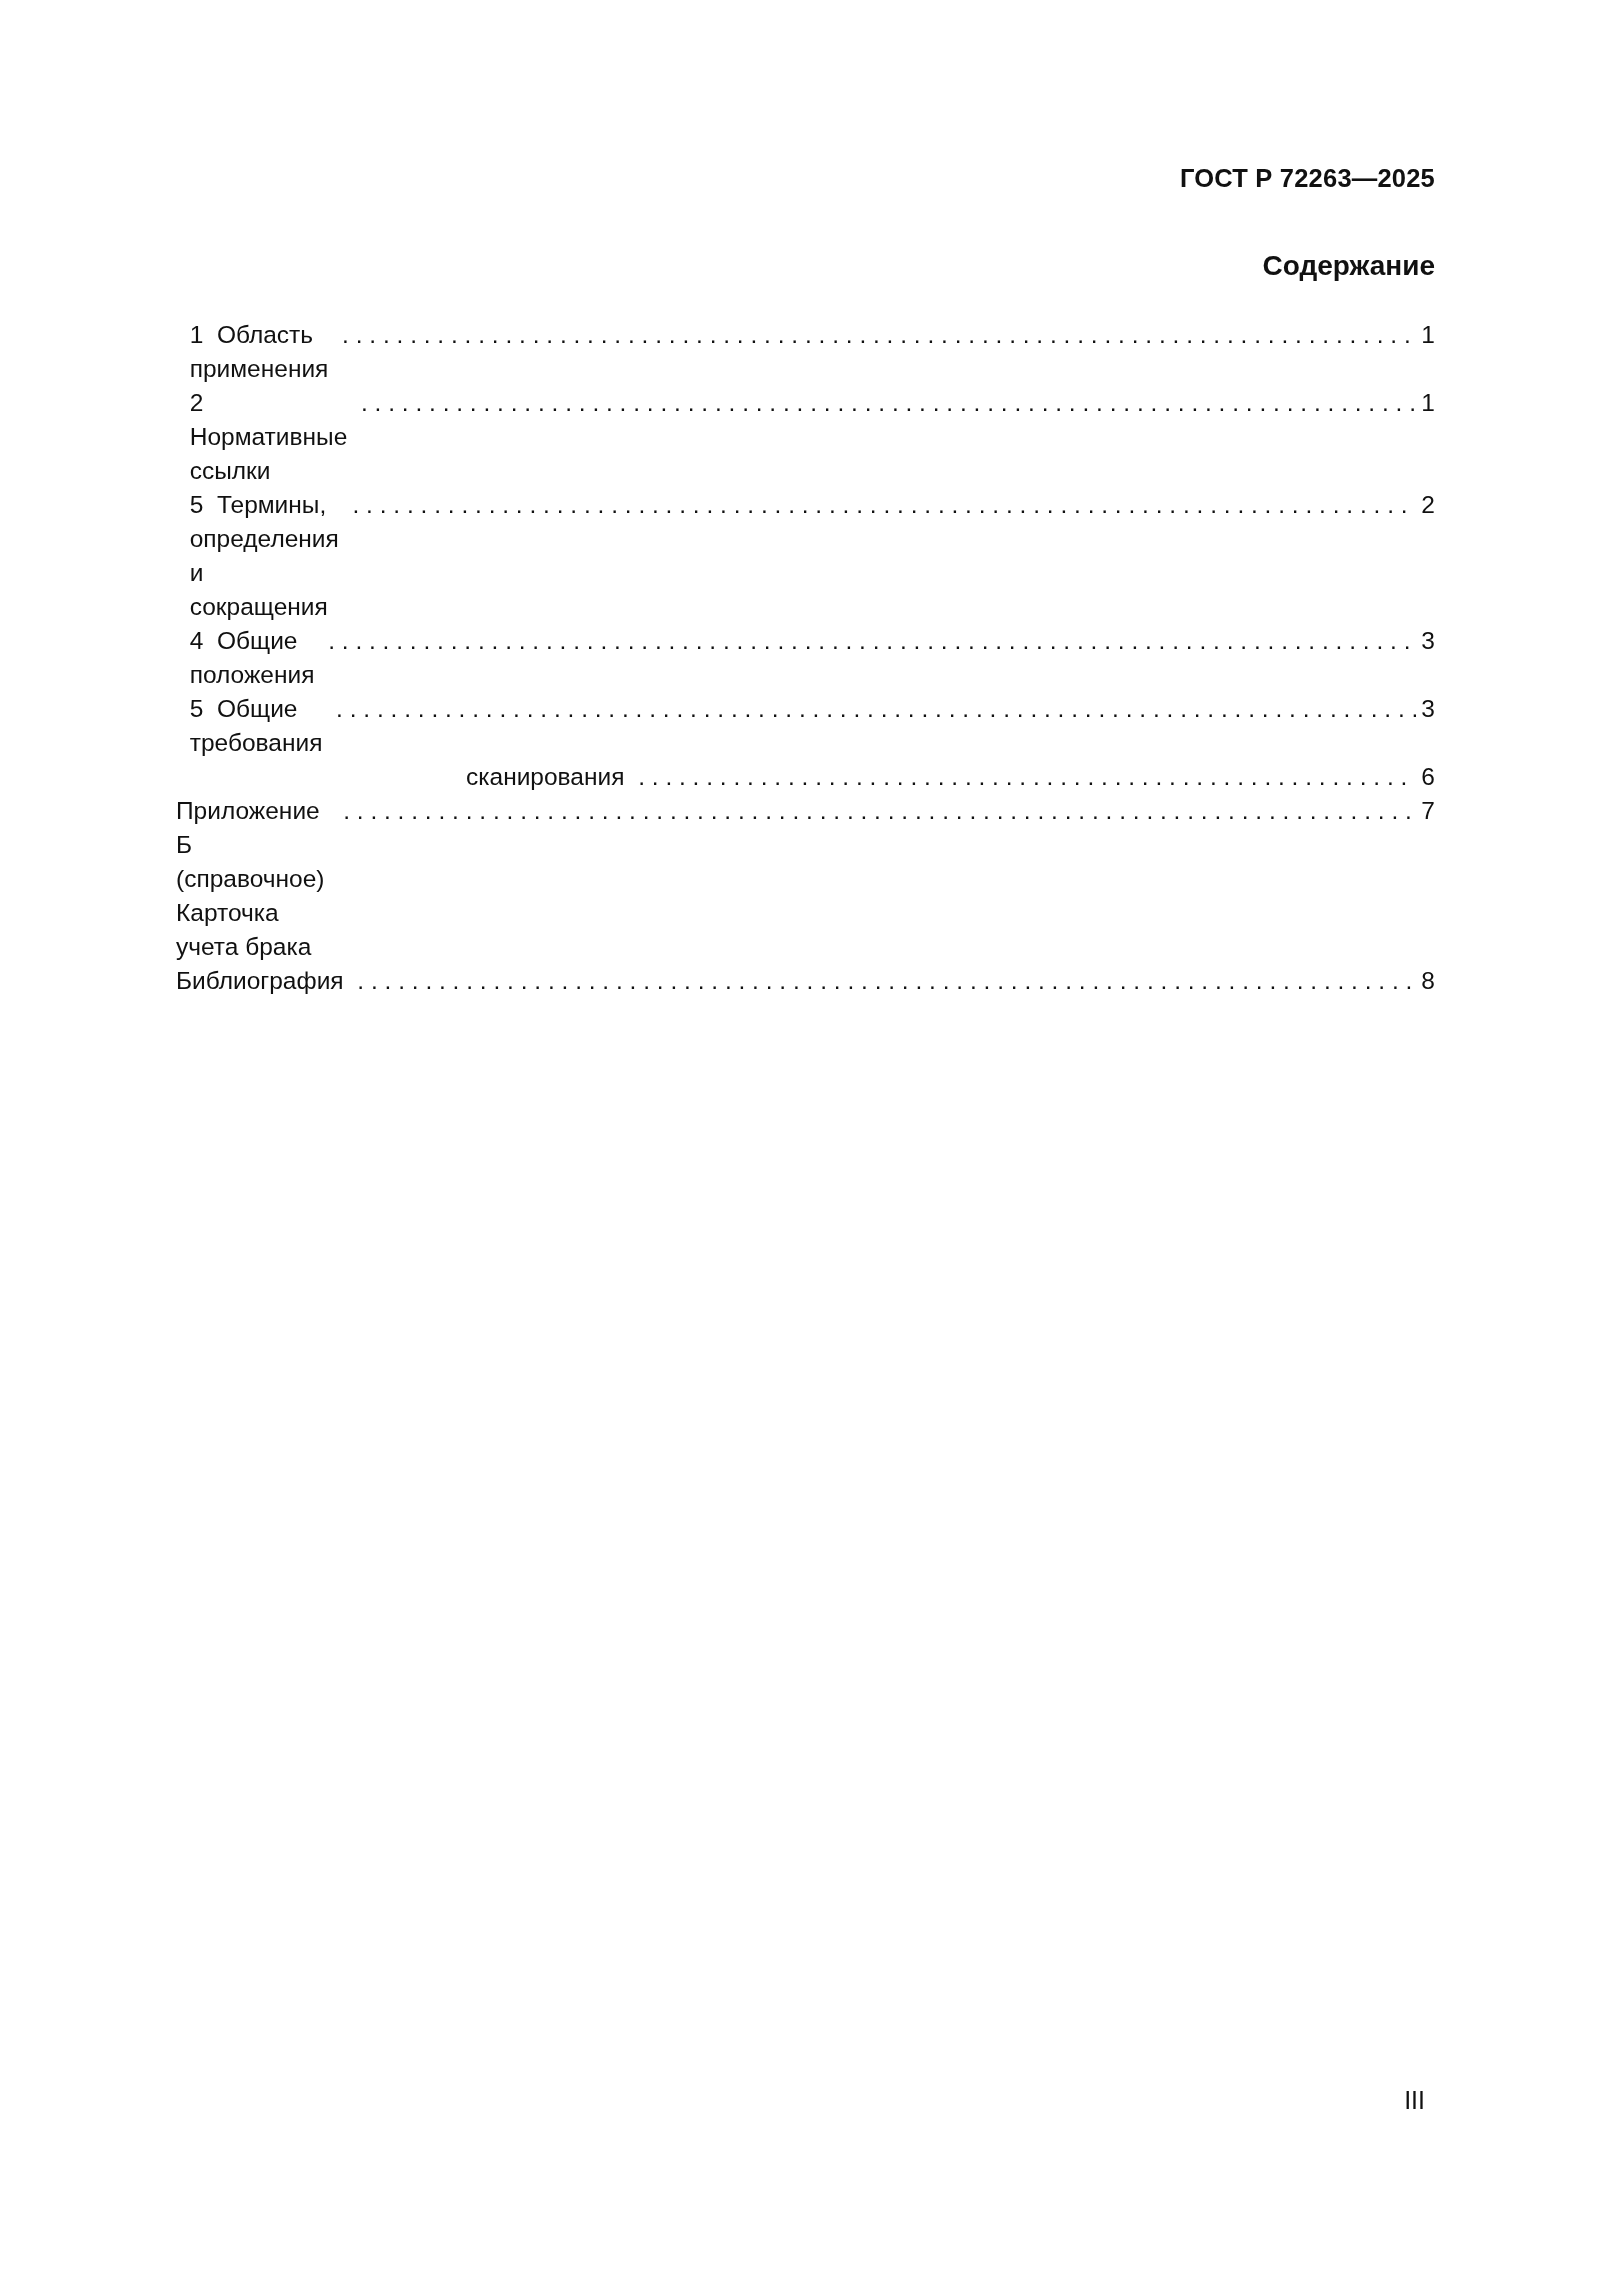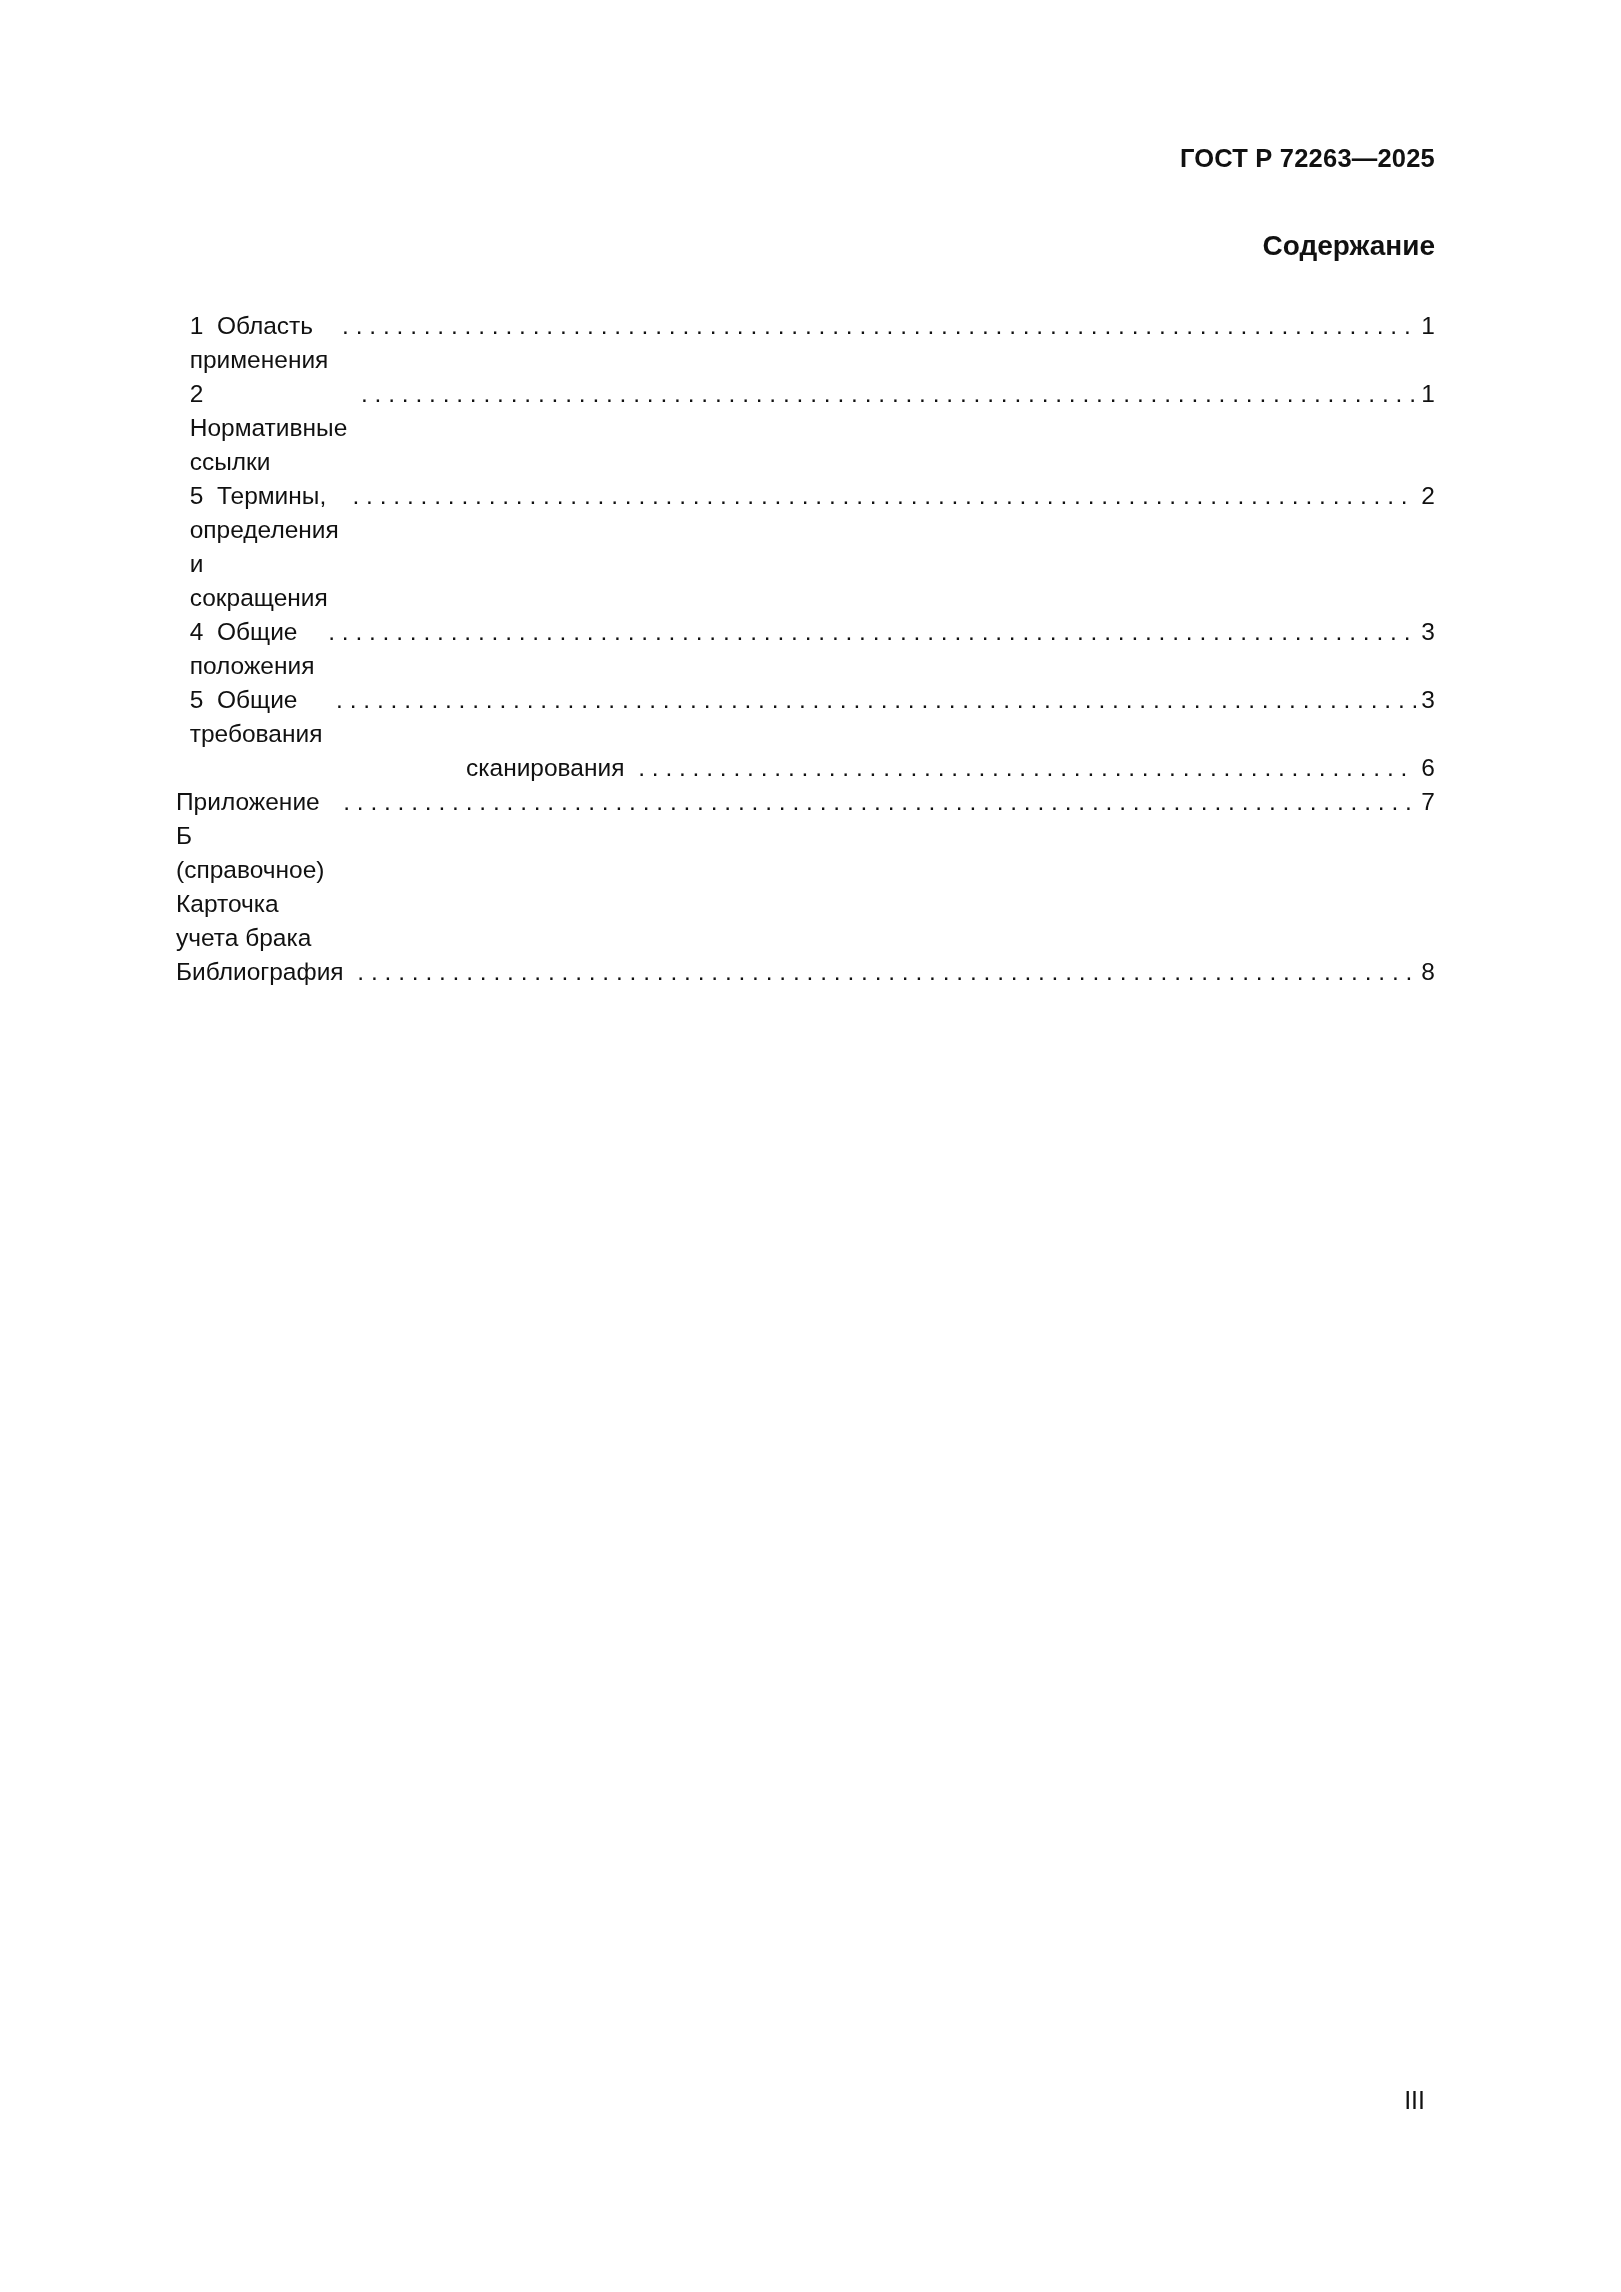--- a/index.html
+++ b/index.html
@@ -18,41 +18,41 @@
     width: 1621px;
     height: 2293px;
     background: #ffffff;
     overflow: hidden;
   }
 
   .content {
     position: absolute;
     left: 176px;
     right: 186px;
-    top: 143px;
+    top: 163px;
   }
 
   .doc-code {
     text-align: right;
     font-weight: bold;
     font-size: 25.5px;
     line-height: 31px;
     letter-spacing: 0.2px;
   }
 
   .doc-title {
     text-align: right;
     font-weight: bold;
     font-size: 28px;
     line-height: 33px;
     margin-top: 55px;
   }
 
   .toc {
-    margin-top: 47px;
+    margin-top: 36px;
     font-size: 24.5px;
     line-height: 34px;
   }
 
   .toc-row {
     display: flex;
     align-items: baseline;
   }
 
   .toc-row.indent {

